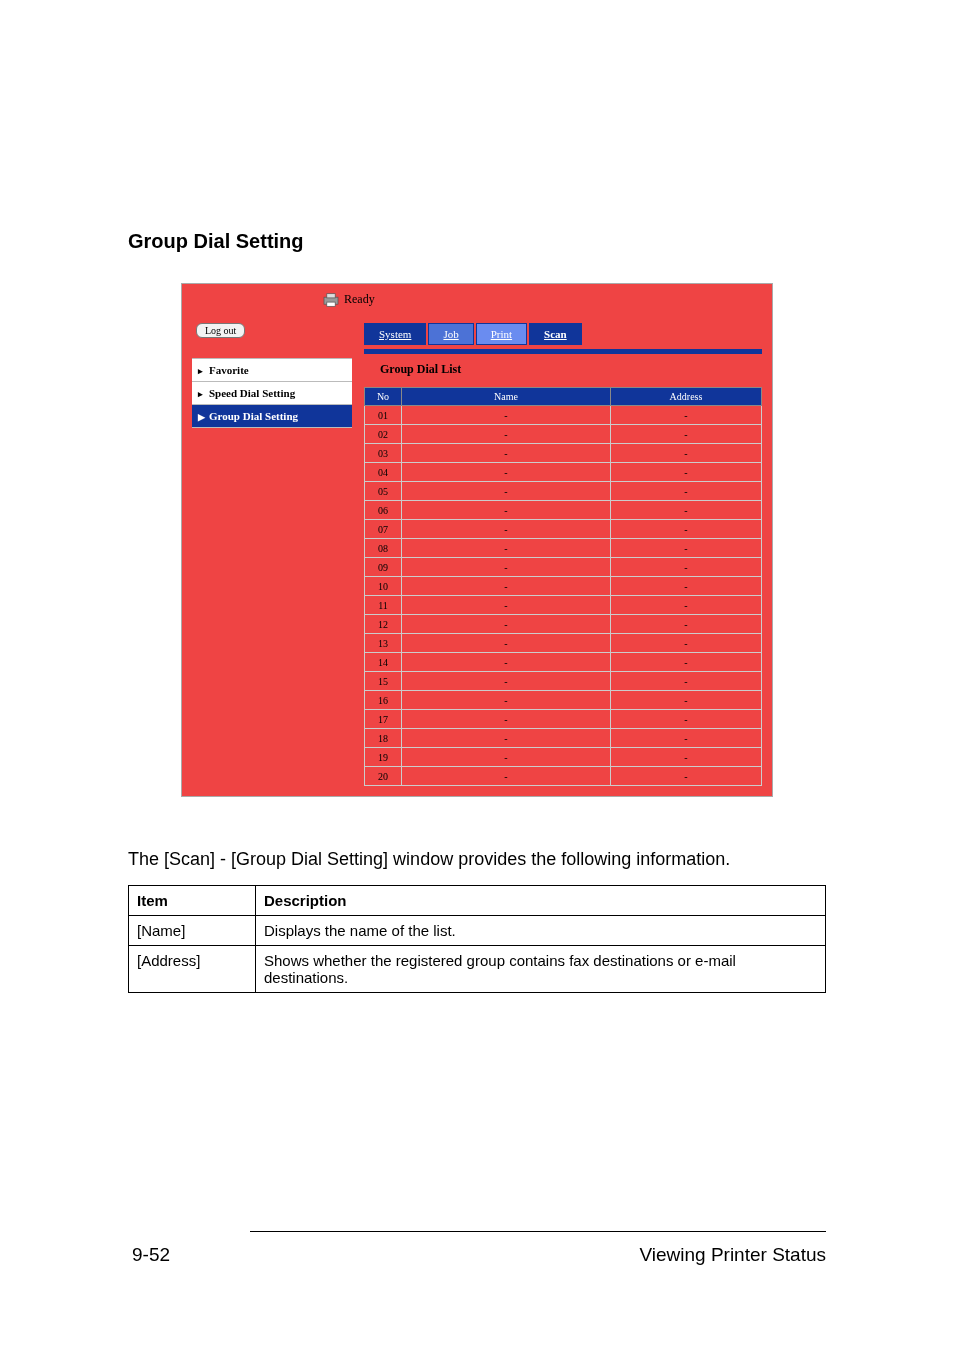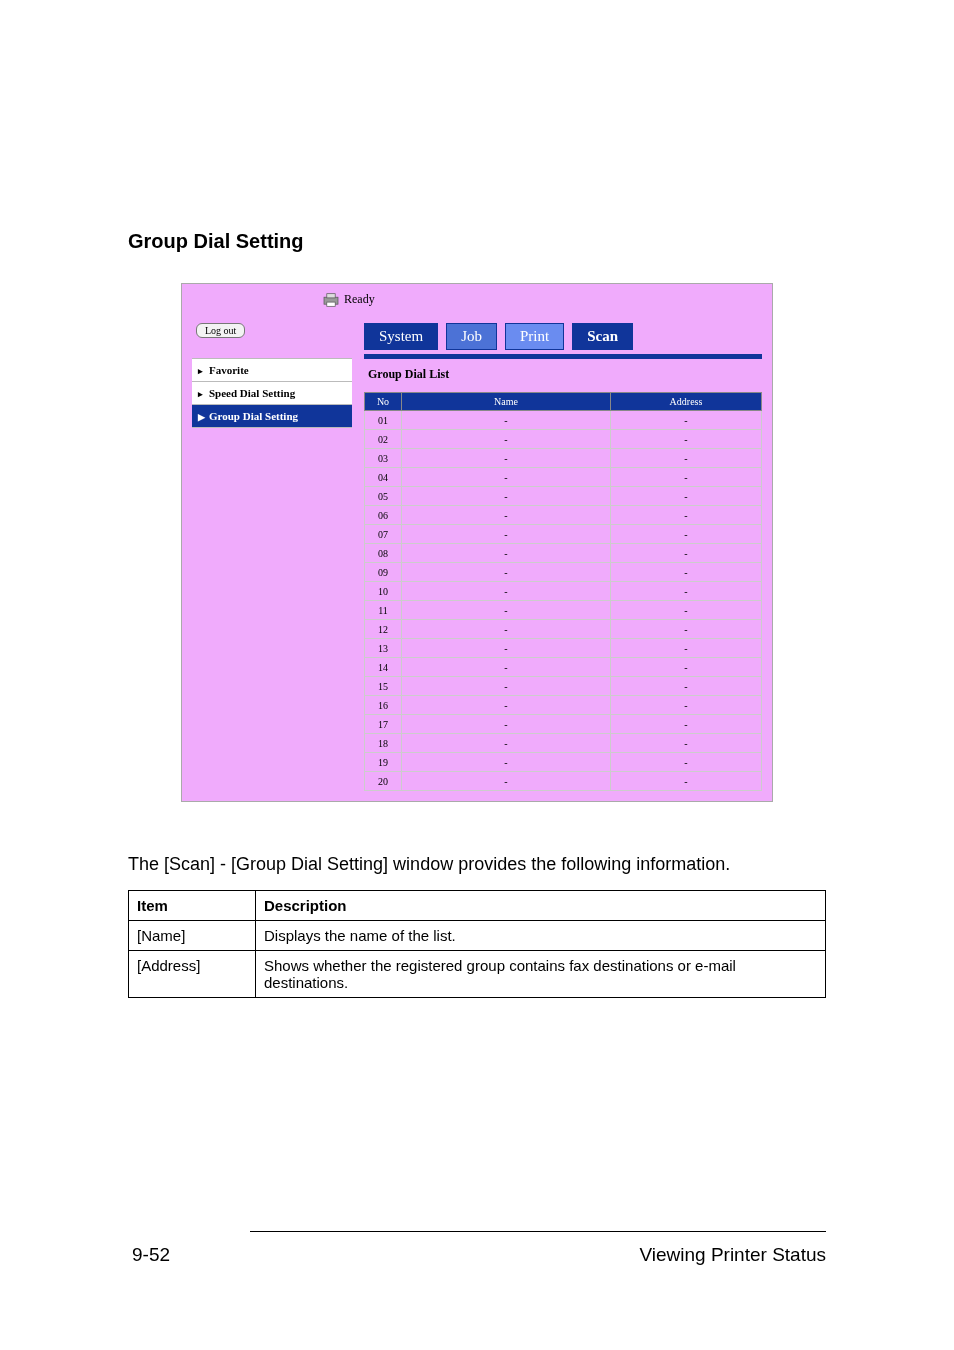--- a/index.html
+++ b/index.html
@@ -20,21 +20,21 @@
     font-size: 20px;
     font-weight: bold;
     margin-bottom: 30px;
   }
 
   
   .shot {
     width: 590px;
     margin: 0 auto 50px auto;
     border: 1px solid #aaa;
-    background: #f0abfc;
+    background: #ef4444;
     font-family: "Times New Roman", serif;
     font-size: 11px;
     color: #000;
     padding-bottom: 10px;
   }
   .shot-header {
     display: flex;
     align-items: center;
     padding: 8px 10px 16px 140px;
     font-size: 12px;
@@ -80,38 +80,39 @@
   .right-col {
     flex: 1;
     margin-left: 12px;
   }
   .tabs {
     display: flex;
     margin-bottom: 4px;
   }
   .tab {
     padding: 4px 14px;
-    font-size: 15px;
+    font-size: 11px;
     border: 1px solid #10359a;
     color: #fff;
-    margin-right: 8px;
+    margin-right: 2px;
+    text-decoration: underline;
   }
   .tab.system { background: #10359a; }
   .tab.job    { background: #4c72d6; }
   .tab.print  { background: #6a8cf0; }
   .tab.scan   { background: #10359a; font-weight: bold; }
   .thick-bar {
     height: 5px;
     background: #10359a;
     margin-bottom: 8px;
   }
   .pane-title {
     font-size: 12px;
     font-weight: bold;
-    margin: 4px 0 10px 4px;
+    margin: 4px 0 10px 16px;
   }
   .dial-table {
     width: 100%;
     border-collapse: collapse;
     font-size: 10px;
   }
   .dial-table th {
     background: #10359a;
     color: #fff;
     font-weight: normal;

